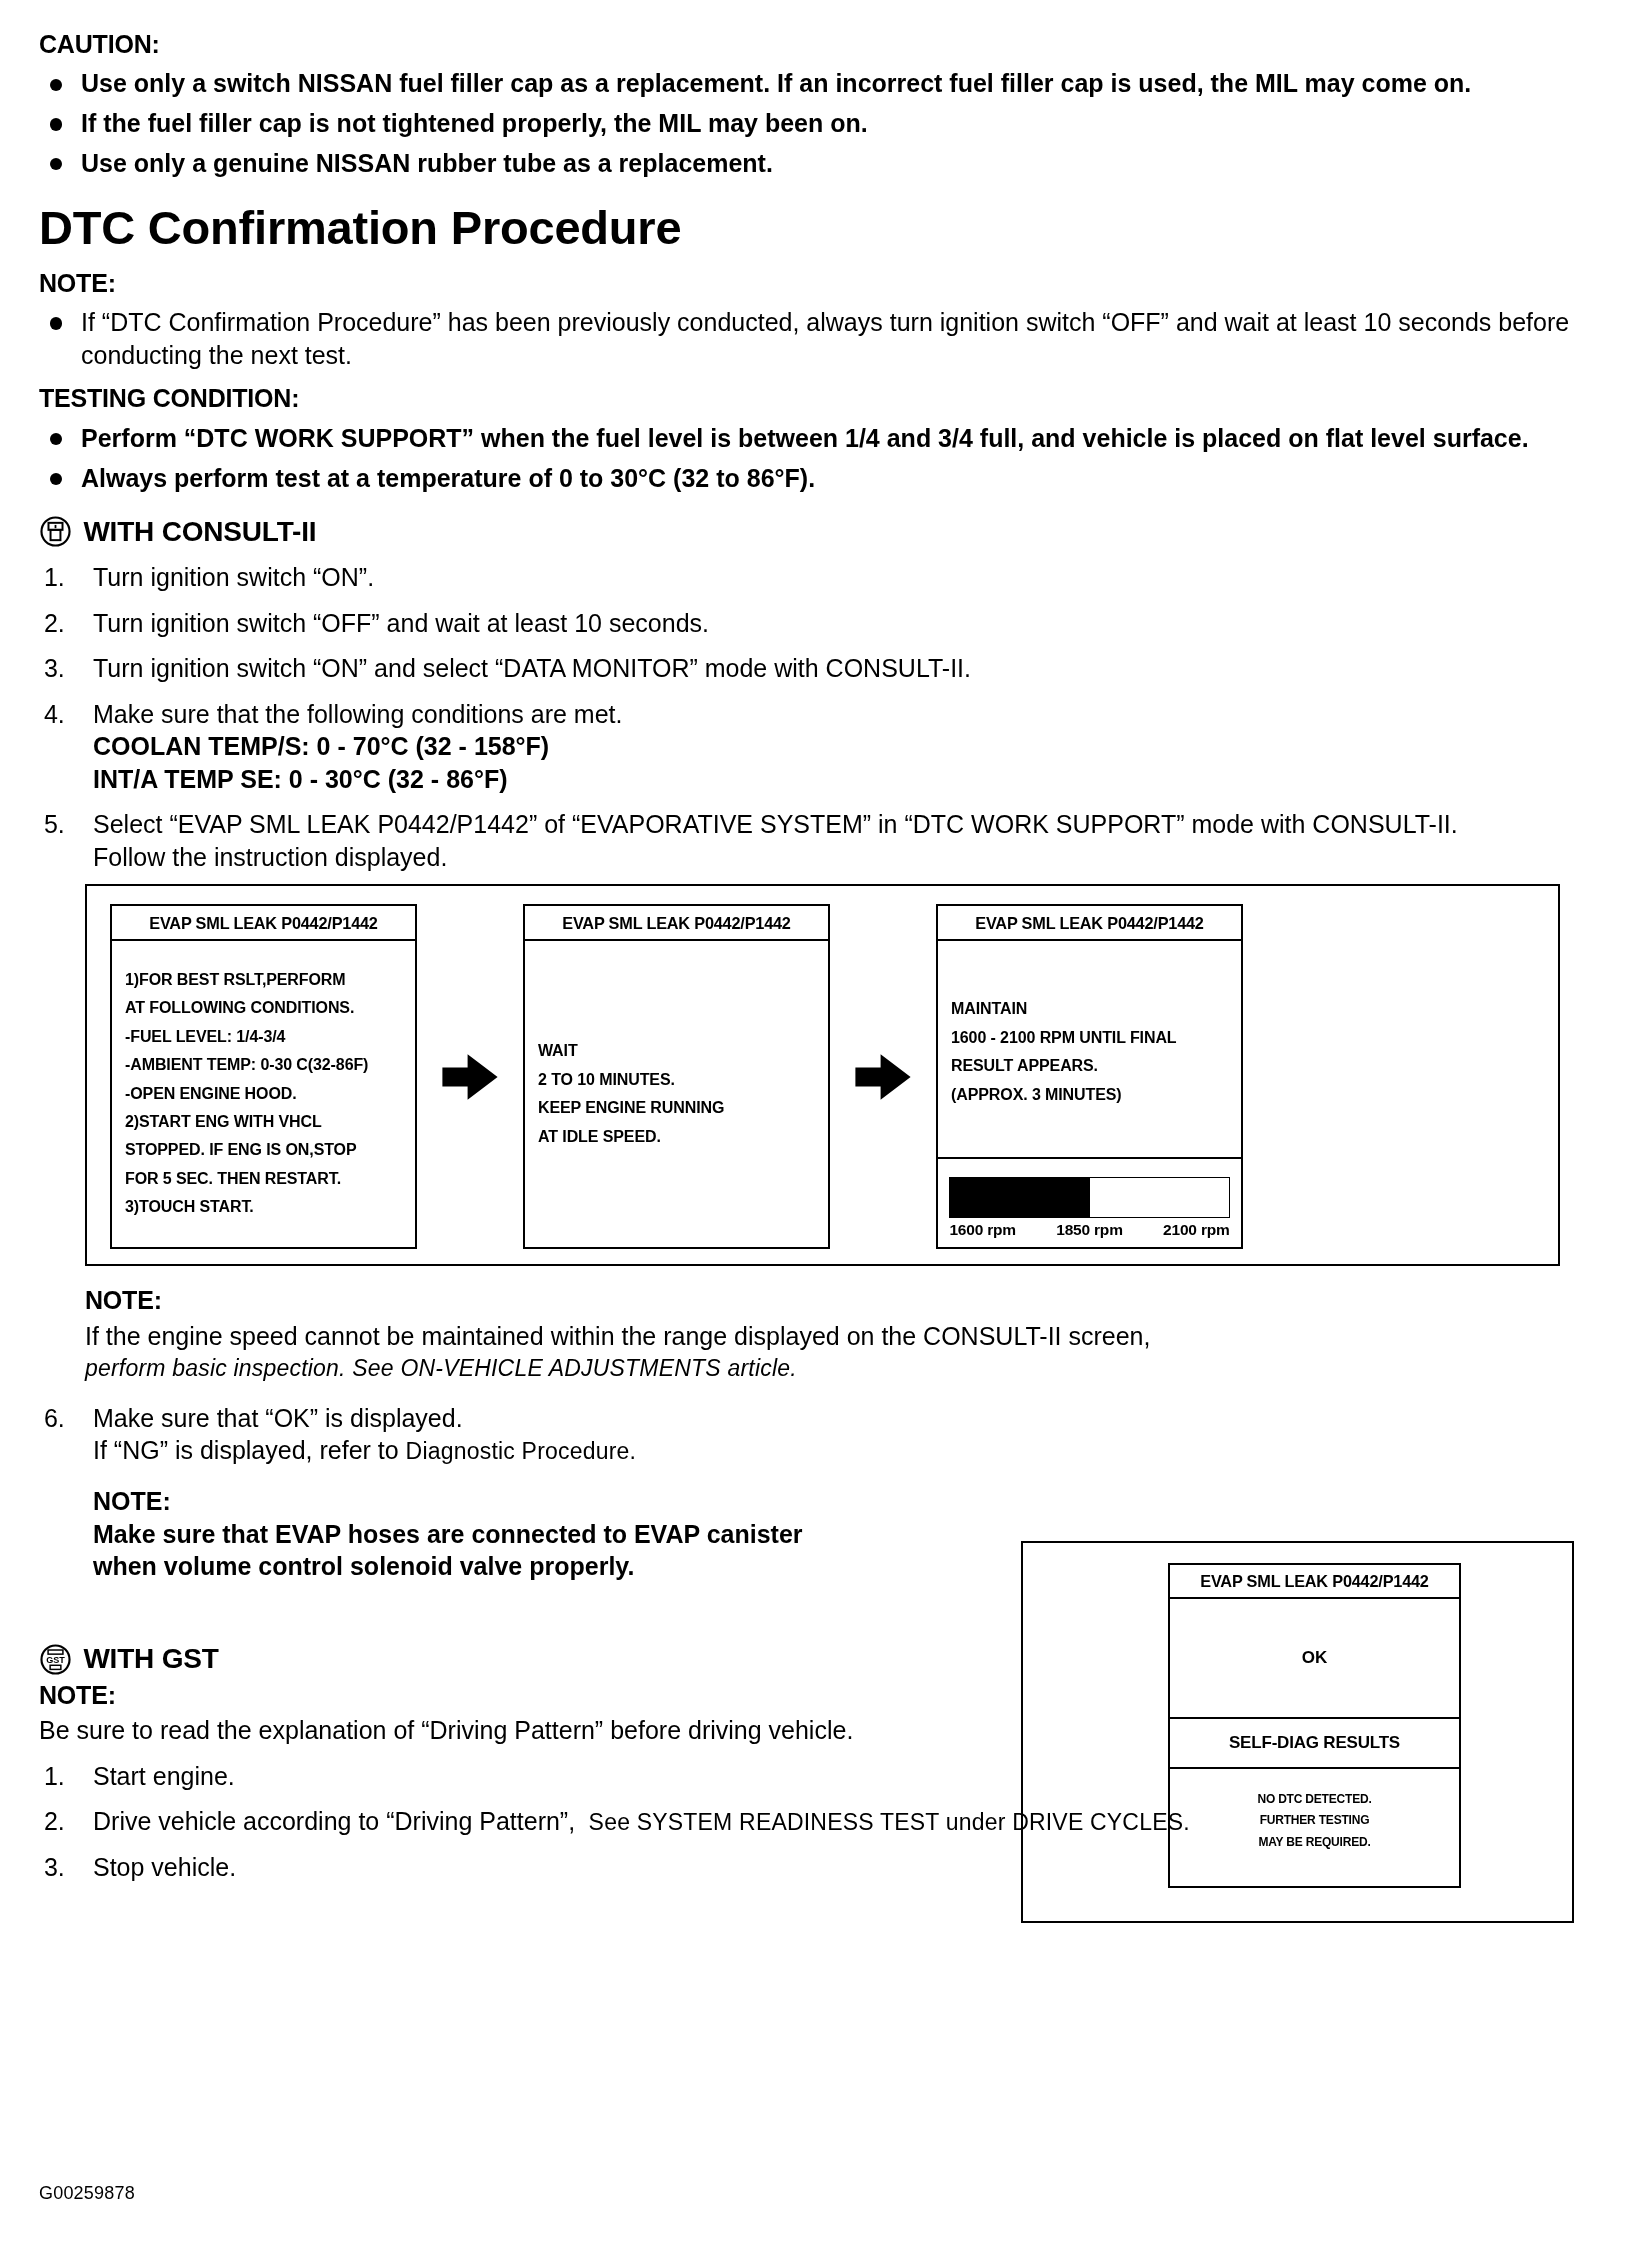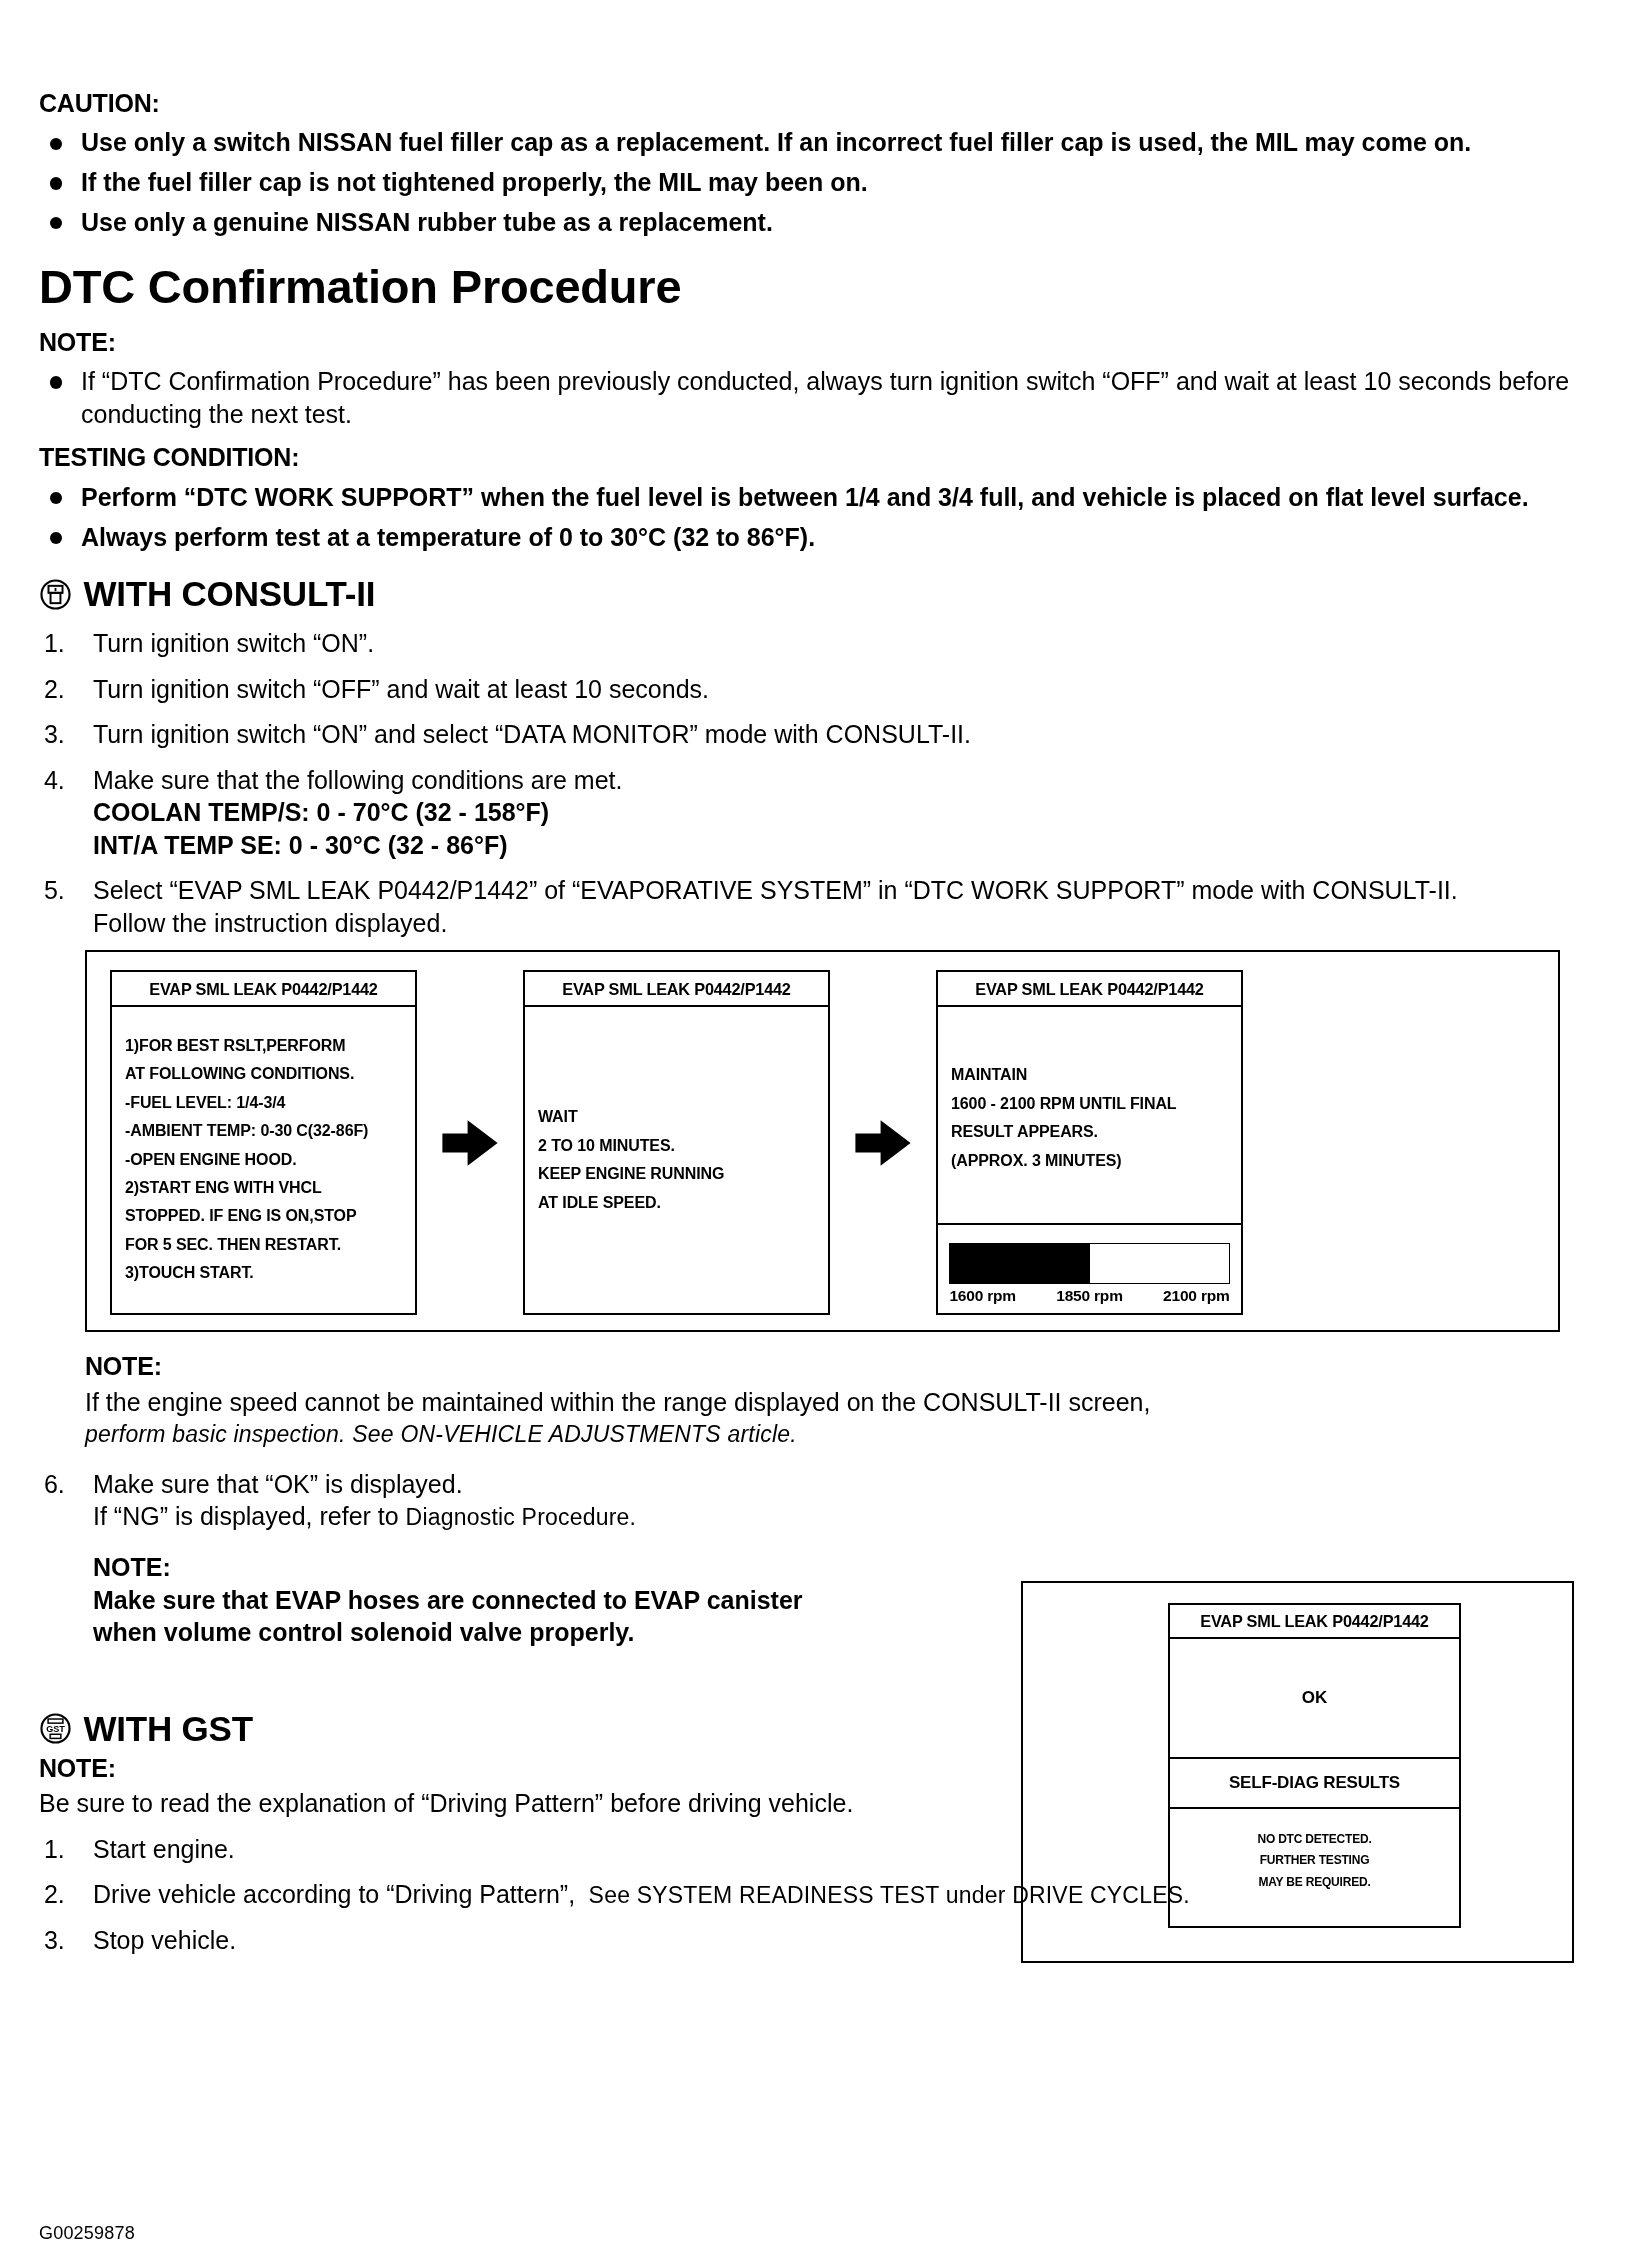--- a/index.html
+++ b/index.html
@@ -11,22 +11,21 @@
     font-family: "Liberation Sans", sans-serif;
     color: #000000;
     position: relative;
     overflow: hidden;
   }
 
   .page {
     position: relative;
     width: 1646px;
     height: 1903px;
-    padding: 47px 49px 0 39px;
-    margin-top: 40px;
+    padding: 28px 49px 0 39px;
   }
 
   
   .sec-label {
     font-weight: bold;
     font-size: 25px;
     line-height: 1.28;
     letter-spacing: -0.2px;
     margin: 0;
   }
@@ -84,21 +83,21 @@
 
   
   .tool-head {
     display: flex;
     align-items: center;
     gap: 11.4px;
     margin-top: 21px;
     margin-bottom: 3.3px;
   }
   .tool-head .tool-title {
-    font-size: 35px;
+    font-size: 28px;
     font-weight: bold;
     letter-spacing: -0.2px;
   }
   .tool-icon {
     width: 33px;
     height: 33px;
     flex: 0 0 33px;
   }
 
   

